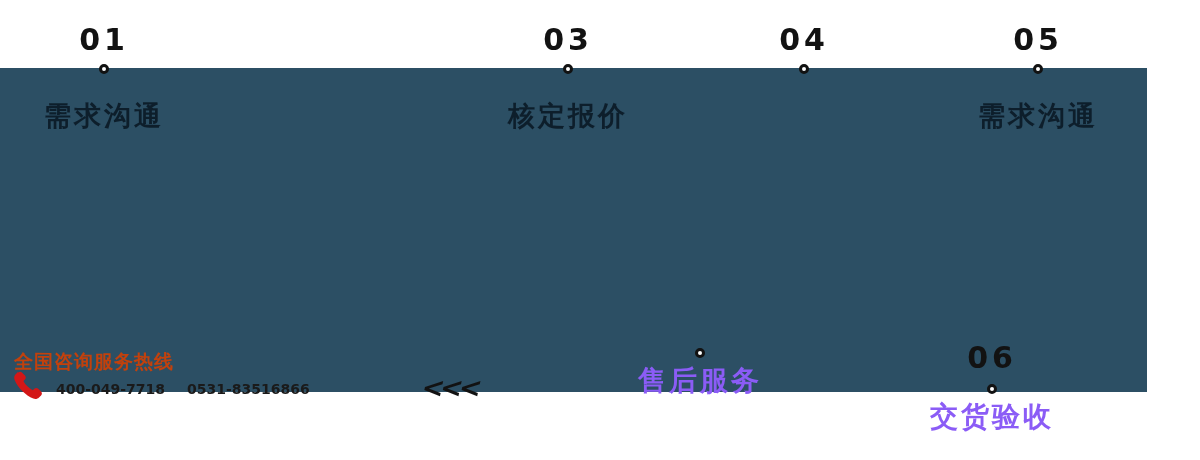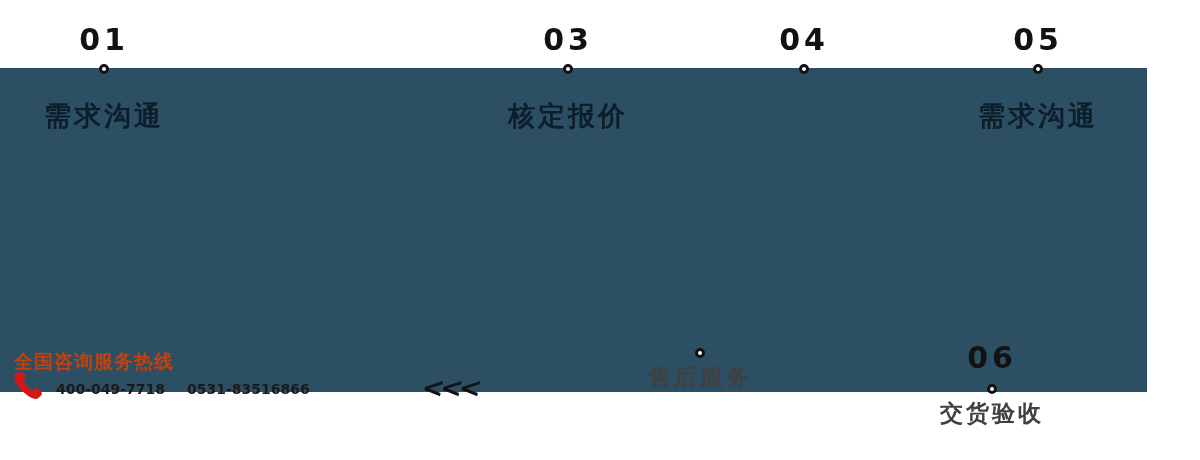--- a/index.html
+++ b/index.html
@@ -29,21 +29,21 @@
   }
   .step .label{
     font-size:27px; font-weight:700; color:#0d1e2b;
     letter-spacing:3px; margin-top:24px; white-space:nowrap;
   }
 
   .step-top{ top:22px; }
 
   .step-bottom{ top:340px; }
   .step-bottom .dot{ margin-top:8px; }
-  .step-bottom .label{ font-size:23px; margin-top:4px; color:#404040; }
+  .step-bottom .label{ font-size:28px; margin-top:4px; color:#8b5cf6; }
 
   
   .arrows{
     position:absolute; left:422px; top:372px;
     font-size:27px; font-weight:700; font-style:italic;
     color:#121212; letter-spacing:-4px; transform:skewX(-12deg);
   }
 
   
   .hotline-label{

